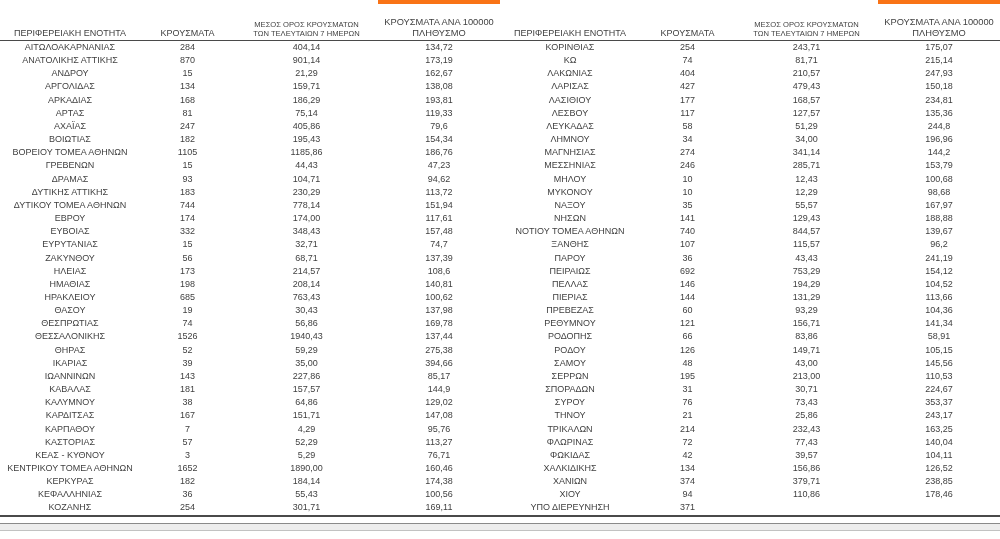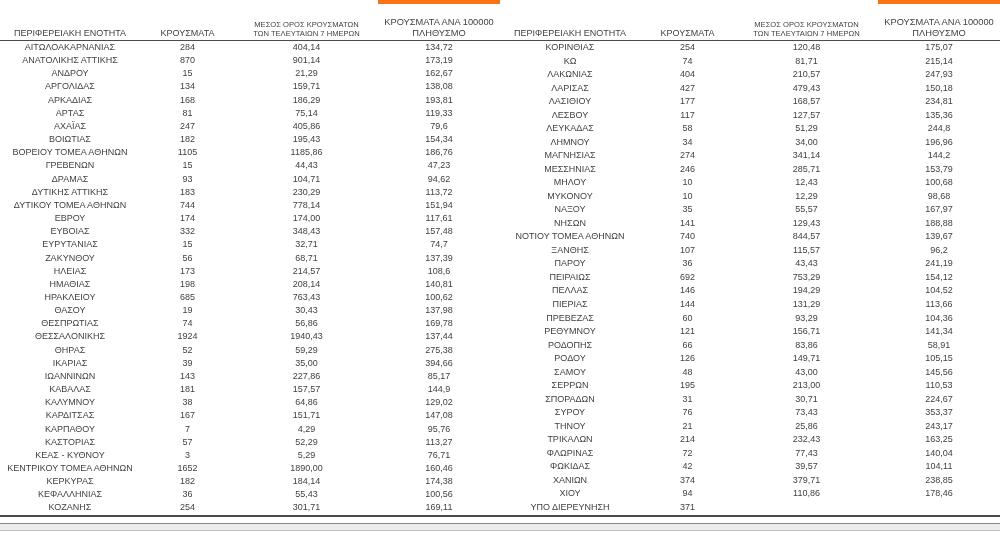--- a/index.html
+++ b/index.html
@@ -197,21 +197,21 @@
           <td>137,98</td>
         </tr>
         <tr>
           <td>ΘΕΣΠΡΩΤΙΑΣ</td>
           <td>74</td>
           <td>56,86</td>
           <td>169,78</td>
         </tr>
         <tr>
           <td>ΘΕΣΣΑΛΟΝΙΚΗΣ</td>
-          <td>1924</td>
+          <td>1526</td>
           <td>1940,43</td>
           <td>137,44</td>
         </tr>
         <tr>
           <td>ΘΗΡΑΣ</td>
           <td>52</td>
           <td>59,29</td>
           <td>275,38</td>
         </tr>
         <tr>
@@ -311,21 +311,21 @@
         <th class="h-per100k">
           <span class="hline">ΚΡΟΥΣΜΑΤΑ ΑΝΑ 100000</span>
           <span class="hline">ΠΛΗΘΥΣΜΟ</span>
         </th>
       </tr>
     </thead>
     <tbody>
         <tr>
           <td>ΚΟΡΙΝΘΙΑΣ</td>
           <td>254</td>
-          <td>120,48</td>
+          <td>243,71</td>
           <td>175,07</td>
         </tr>
         <tr>
           <td>ΚΩ</td>
           <td>74</td>
           <td>81,71</td>
           <td>215,14</td>
         </tr>
         <tr>
           <td>ΛΑΚΩΝΙΑΣ</td>
@@ -499,20 +499,26 @@
           <td>ΦΛΩΡΙΝΑΣ</td>
           <td>72</td>
           <td>77,43</td>
           <td>140,04</td>
         </tr>
         <tr>
           <td>ΦΩΚΙΔΑΣ</td>
           <td>42</td>
           <td>39,57</td>
           <td>104,11</td>
+        </tr>
+        <tr>
+          <td>ΧΑΛΚΙΔΙΚΗΣ</td>
+          <td>134</td>
+          <td>156,86</td>
+          <td>126,52</td>
         </tr>
         <tr>
           <td>ΧΑΝΙΩΝ</td>
           <td>374</td>
           <td>379,71</td>
           <td>238,85</td>
         </tr>
         <tr>
           <td>ΧΙΟΥ</td>
           <td>94</td>

